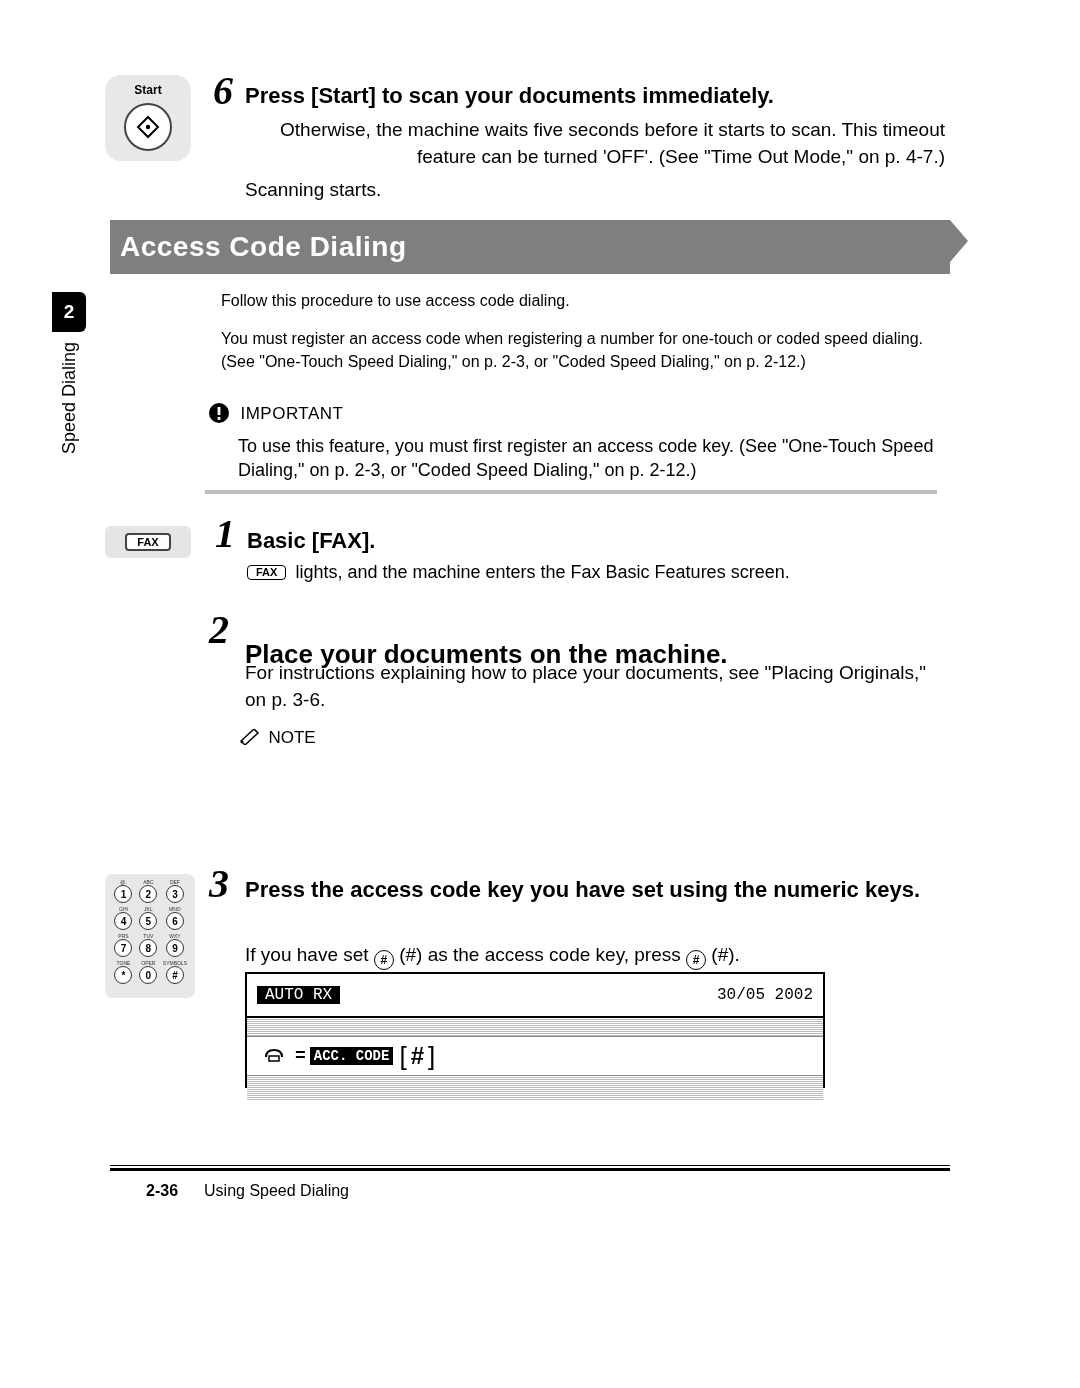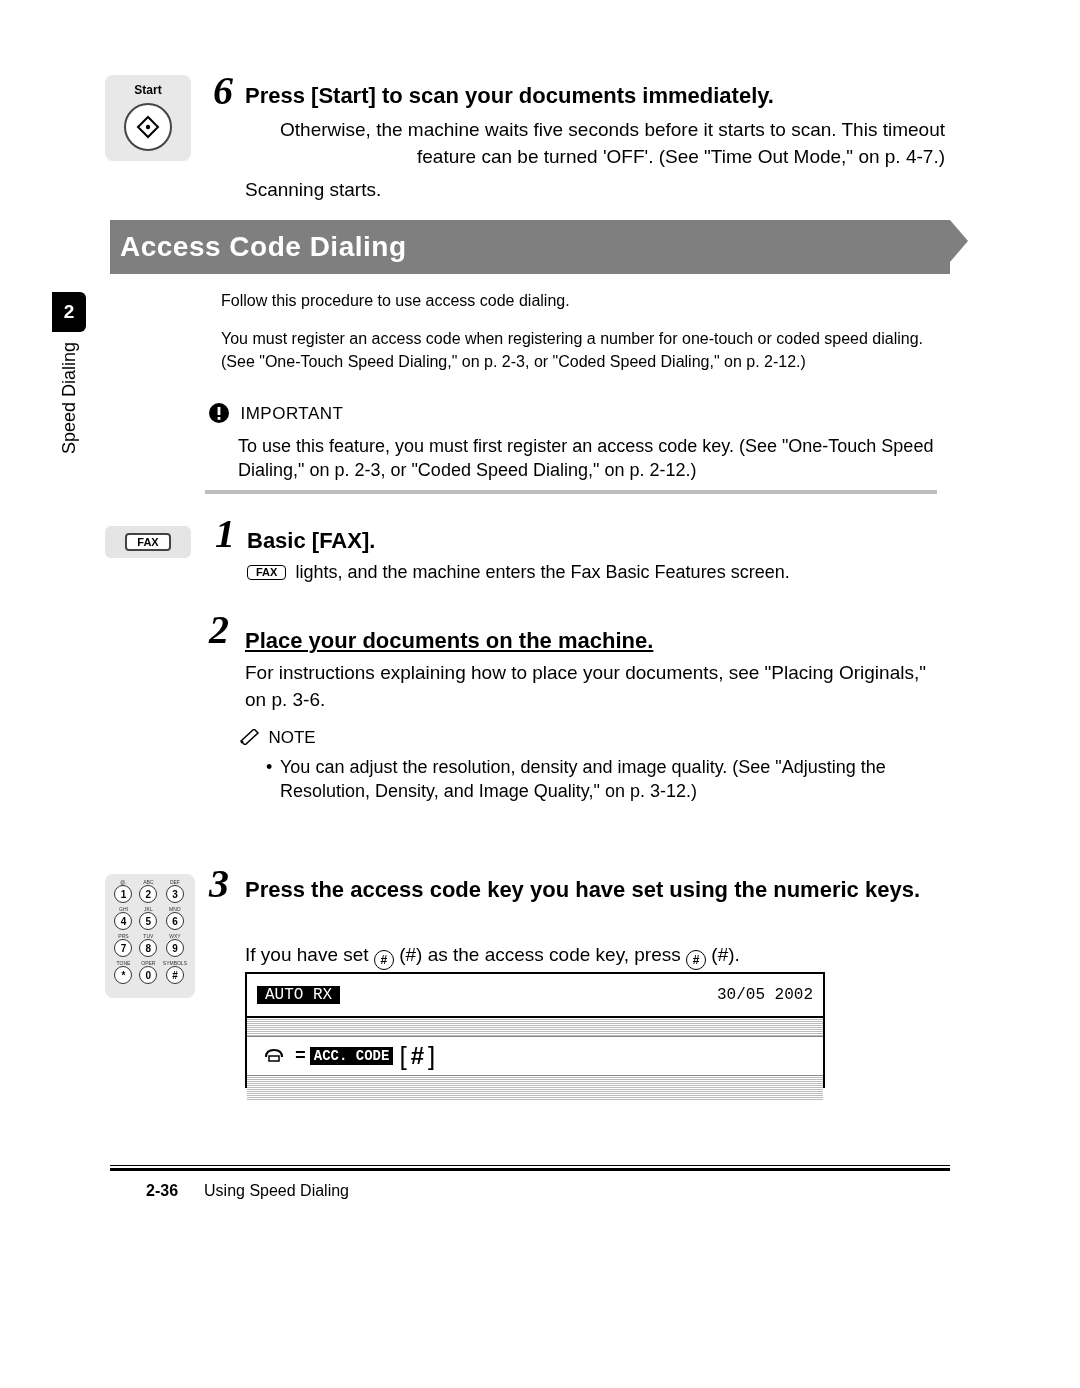--- a/index.html
+++ b/index.html
@@ -47,21 +47,21 @@
     top: 75px;
     width: 848px;
   }
   .start-key {
     position: absolute;
     left: 0;
     top: 0;
     width: 86px;
     height: 86px;
     background: #e8e8e8;
-    border-radius: 8px;
+    border-radius: 16px;
     display: flex;
     flex-direction: column;
     align-items: center;
     justify-content: flex-start;
     padding-top: 8px;
   }
   .start-key .kl { font-size: 12px; font-weight: bold; }
   .start-key .kcircle {
     width: 48px; height: 48px; border-radius: 50%;
     background: #fff; border: 2px solid #444; margin-top: 6px;
@@ -130,21 +130,21 @@
   }
   .fax-key .inner { background: #fff; border: 2px solid #444; border-radius: 4px; padding: 1px 10px; font-size: 11px; font-weight: bold; }
   .step1-num { position: absolute; left: 110px; top: -10px; font-family: "Times New Roman", serif; font-style: italic; font-weight: bold; font-size: 40px; }
   .step1-heading { position: absolute; left: 142px; top: 8px; font-weight: bold; font-size: 22px; }
   .step1-body { position: absolute; left: 142px; top: 42px; font-size: 18px; }
   .inline-fax-pill { display: inline-block; border: 1.5px solid #000; border-radius: 4px; padding: 0 8px 1px 8px; font-size: 11px; font-weight: bold; vertical-align: 2px; margin-right: 4px; }
 
   
   .step2-wrap { position: absolute; left: 105px; top: 616px; width: 848px; }
   .step2-num { position: absolute; left: 104px; top: -10px; font-family: "Times New Roman", serif; font-style: italic; font-weight: bold; font-size: 40px; }
-  .step2-heading { position: absolute; left: 140px; top: 12px; font-weight: bold; font-size: 22px; text-decoration: underline; }
+  .step2-heading { position: absolute; left: 140px; top: 23px; font-weight: bold; font-size: 26px; }
   .step2-body { position: absolute; left: 140px; top: 44px; width: 700px; font-size: 19px; line-height: 1.4; }
 
   .note-wrap { position: absolute; left: 135px; top: 112px; width: 730px; }
   .note-icon { display: inline-block; margin-right: 4px; vertical-align: -2px; }
   .note-label { font-size: 17px; }
   .note-ul { margin-top: 6px; margin-left: 26px; font-size: 18px; line-height: 1.35; }
   .note-ul li { list-style: none; position: relative; padding-left: 14px; margin-bottom: 2px; }
   .note-ul li::before { content: "•"; position: absolute; left: 0; top: 0; }
   .inline-tti { display: inline-block; vertical-align: -4px; }
 
@@ -250,21 +250,20 @@
 
   <div class="note-wrap">
     <span class="note-icon">
       <svg width="20" height="16" viewBox="0 0 20 16">
           <path d="M1 14 L14 2 L18 6 L5 18 Z" fill="none" stroke="#000" stroke-width="1.5" transform="translate(0,-2)"></path>
           <path d="M1 14 L3 12" stroke="#000" stroke-width="1.5"></path>
         </svg>
     </span>
     <span class="note-label">NOTE</span>
     <ul class="note-ul">
-      <li>You can adjust the resolution, density and image quality. (See "Adjusting the Resolution, Density, and Image Quality," on p. 3-12.)</li>
     </ul>
   </div>
 </div>
 
 <div class="step3-wrap">
   <div class="numpad-key">
     <div class="numpad-grid" id="numpad-grid">
         <div class="np-cell">
           <div class="tiny">@.</div>
           <div class="circle">1</div>

